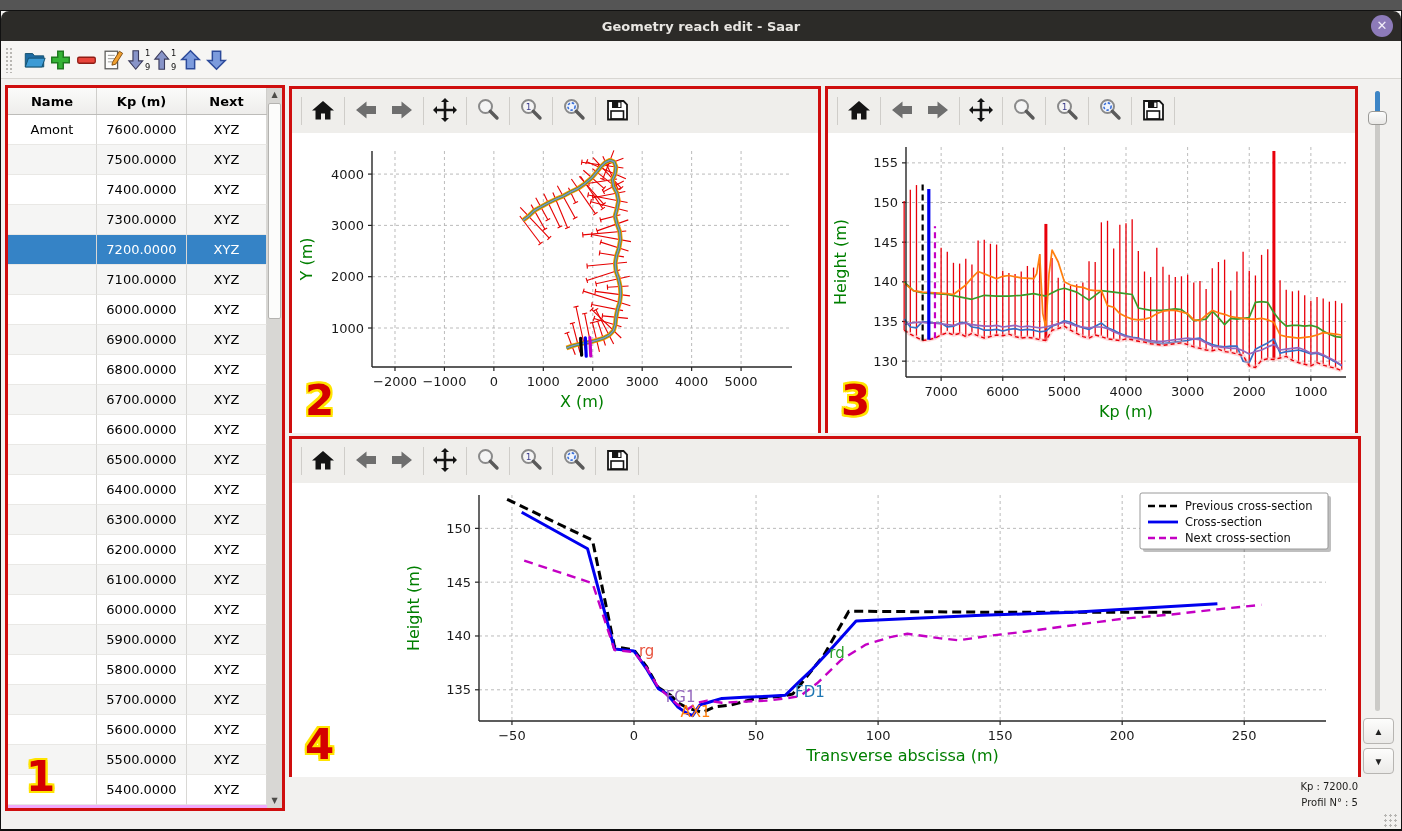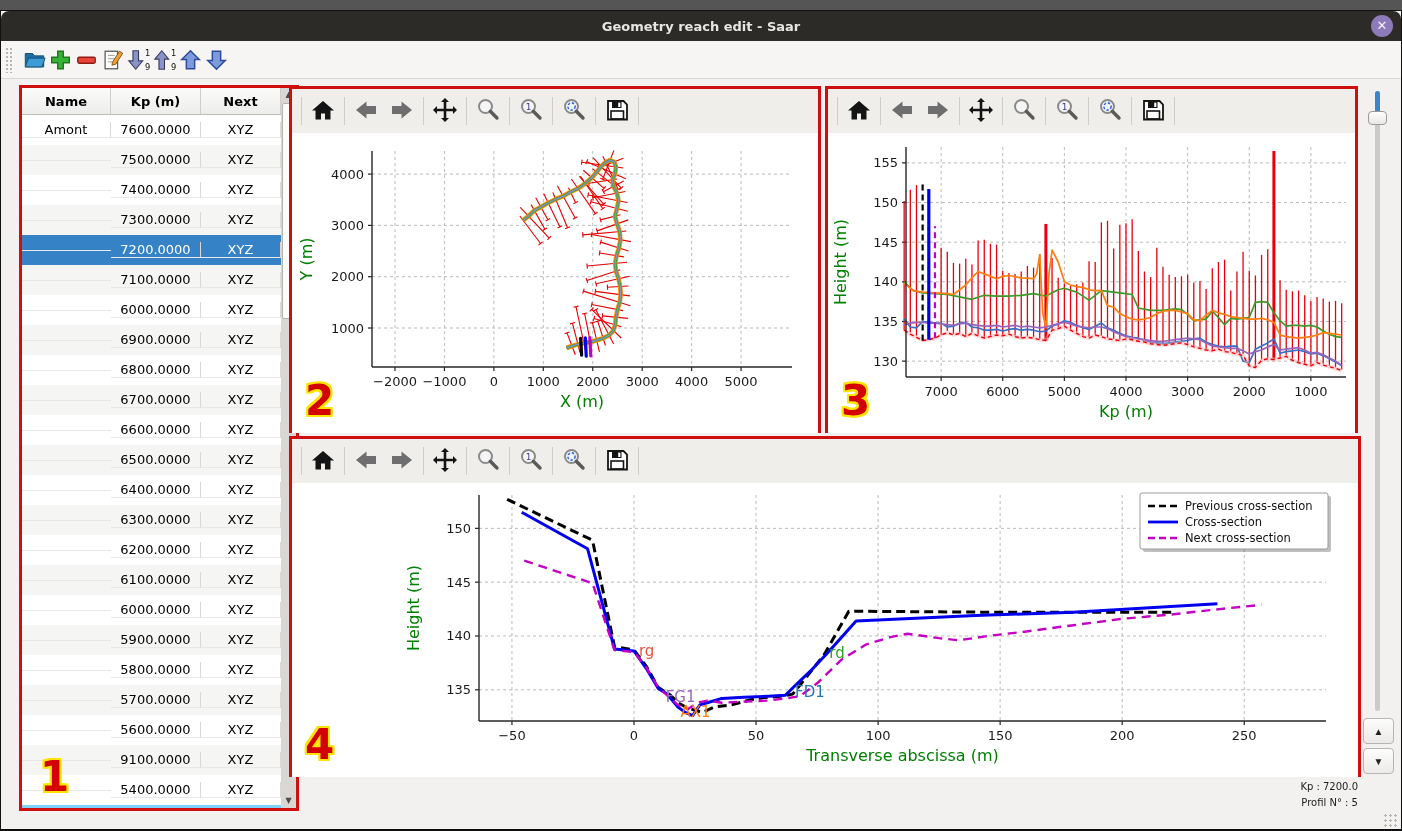--- a/index.html
+++ b/index.html
@@ -9,38 +9,38 @@
   .titlebar { position:absolute; left:0; top:0; width:100%; height:30px; background:#2c2b28; border-radius:8px 8px 0 0; display:flex; align-items:center; justify-content:center; }
   .titlebar .title { color:#e8e6e2; font-size:13px; font-weight:bold; }
   .close-btn { position:absolute; right:8px; top:4px; width:22px; height:22px; border-radius:50%; background:#8d7bb9; border:none; color:#f2eef8; font-size:13px; line-height:20px; text-align:center; cursor:pointer; }
   
   .main-toolbar { position:absolute; left:0; top:30px; width:100%; height:38px; background:#f6f5f3; border-bottom:1px solid #d8d6d2; display:flex; align-items:center; }
   .grip { width:9px; height:26px; margin-left:4px; background-image:radial-gradient(#b9b7b3 1px, transparent 1.2px); background-size:4px 4px; }
   .tbtn { width:25px; height:30px; border:none; background:transparent; padding:0; margin:0 0 0 1px; cursor:pointer; }
   .tbtn svg { display:block; margin:auto; }
   
   .panel { position:absolute; border:3px solid #cf0e0e; background:#ffffff; }
-  #panel1 { left:18px; top:74px; width:280px; height:726px; background:#7dd3fc; }
+  #panel1 { left:4px; top:74px; width:280px; height:726px; background:#f0abfc; }
   #panel2 { left:288px; top:75px; width:532px; height:347px; }
   #panel3 { left:824px; top:75px; width:533px; height:347px; }
   #panel4 { left:288px; top:425px; width:1072px; height:341px; }
   .plot-toolbar { height:44px; background:#efeeeb; display:flex; align-items:center; padding-left:6px; }
   .ptb-btn { width:30px; height:34px; border:none; background:transparent; padding:0; margin:0 3px; cursor:pointer; }
   .ptb-div { width:1px; height:28px; background:#cfcdc9; margin:0 3px; }
   .chart-wrap { background:#fff; }
   
   .num-label { position:absolute; font-size:42px; font-weight:bold; color:#d40000; line-height:1;
     text-shadow:-2px 0 #ffe400, 2px 0 #ffe400, 0 -2px #ffe400, 0 2px #ffe400, -2px -2px #ffe400, 2px 2px #ffe400, -2px 2px #ffe400, 2px -2px #ffe400; z-index:5; }
   
   .tbl { position:absolute; inset:0; display:flex; flex-direction:column; font-size:13px; }
   .thead { display:flex; height:27px; background:linear-gradient(#fbfbfa,#eeedeb); border-bottom:1px solid #bdbcb9; font-weight:bold; }
   .thcell { display:flex; align-items:center; justify-content:center; border-right:1px solid #cfcecb; }
   .col-name { width:89px; } .col-kp { width:90px; } .col-type { width:80px; }
   .tbody { flex:1; overflow:hidden; }
-  .trow { display:flex; height:30px; background:#fff; cursor:pointer;align-items:center; }
+  .trow { display:flex; height:30px; background:#fff; cursor:pointer; }
   .trow.alt { background:#f5f5f4; }
   .trow.sel { background:#3583c6; color:#fff; }
   .tcell { display:flex; align-items:center; justify-content:center; border-right:1px solid #d9d8d5; border-bottom:1px solid #e9e8e5; }
   .tcell.name { width:89px; } .tcell.kp { width:90px; } .tcell.type { width:80px; }
   .tscroll { position:absolute; right:0; top:0; width:15px; height:100%; background:#d8d7d4; display:flex; flex-direction:column; align-items:center; }
   .sbar-arrow { width:15px; height:14px; font-size:8px; color:#4c4b48; text-align:center; line-height:14px; cursor:pointer; }
   .sbar-thumb { position:absolute; top:15px; left:1px; width:13px; height:216px; background:#fcfcfb; border:1px solid #b4b3b0; border-radius:2px; cursor:pointer; }
   .sbar-bottom { position:absolute; bottom:0; }
   
   .vslider-track { position:absolute; left:1374px; top:80px; width:5px; height:620px; background:#cbcac7; border-radius:3px; }
@@ -260,21 +260,21 @@
             <div class="tcell kp">5700.0000</div>
             <div class="tcell type">XYZ</div>
           </div>
           <div class="trow">
             <div class="tcell name"></div>
             <div class="tcell kp">5600.0000</div>
             <div class="tcell type">XYZ</div>
           </div>
           <div class="trow alt">
             <div class="tcell name"></div>
-            <div class="tcell kp">9100.0000</div>
+            <div class="tcell kp">5500.0000</div>
             <div class="tcell type">XYZ</div>
           </div>
           <div class="trow">
             <div class="tcell name"></div>
             <div class="tcell kp">5400.0000</div>
             <div class="tcell type">XYZ</div>
           </div>
         </div>
     </div>
     <div class="tscroll">

